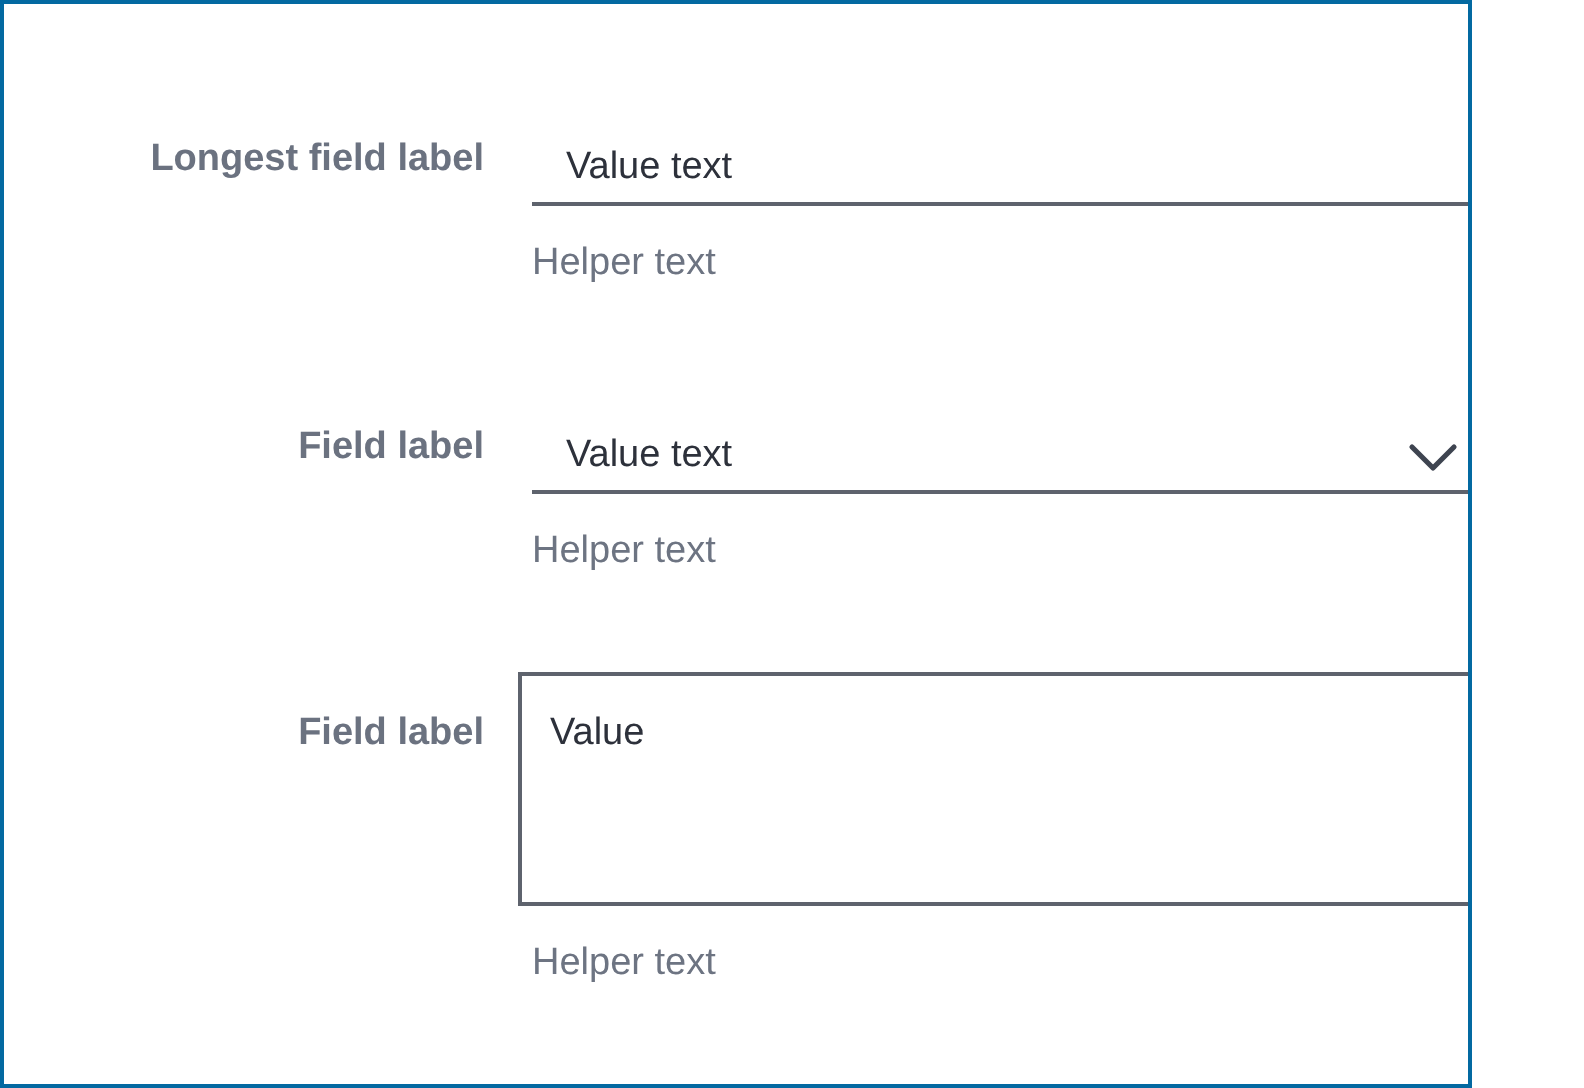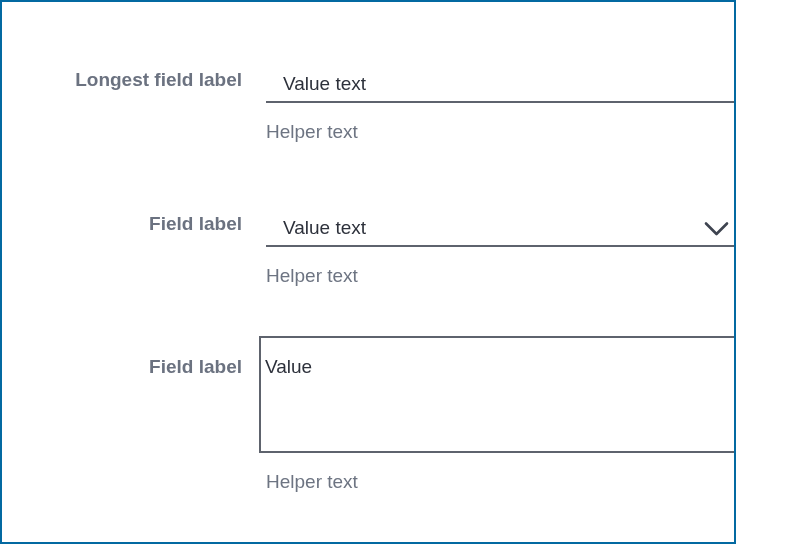--- a/index.html
+++ b/index.html
@@ -60,21 +60,21 @@
     padding-top: 1px;
     display: inline-flex;
     flex: 0 0 auto;
   }
 
   .textarea-box {
     margin-left: -7px;
     width: 484px;
     height: 117px;
     border: 2px solid #5e636d;
-    padding: 16px 14px 0 4px;
+    padding: 16px 14px 0 14px;
     font-size: 19px;
     line-height: 26px;
     color: #2d313b;
     background: #ffffff;
     cursor: text;
   }
 
   .helper-text {
     margin-top: 16px;
     font-size: 19px;

